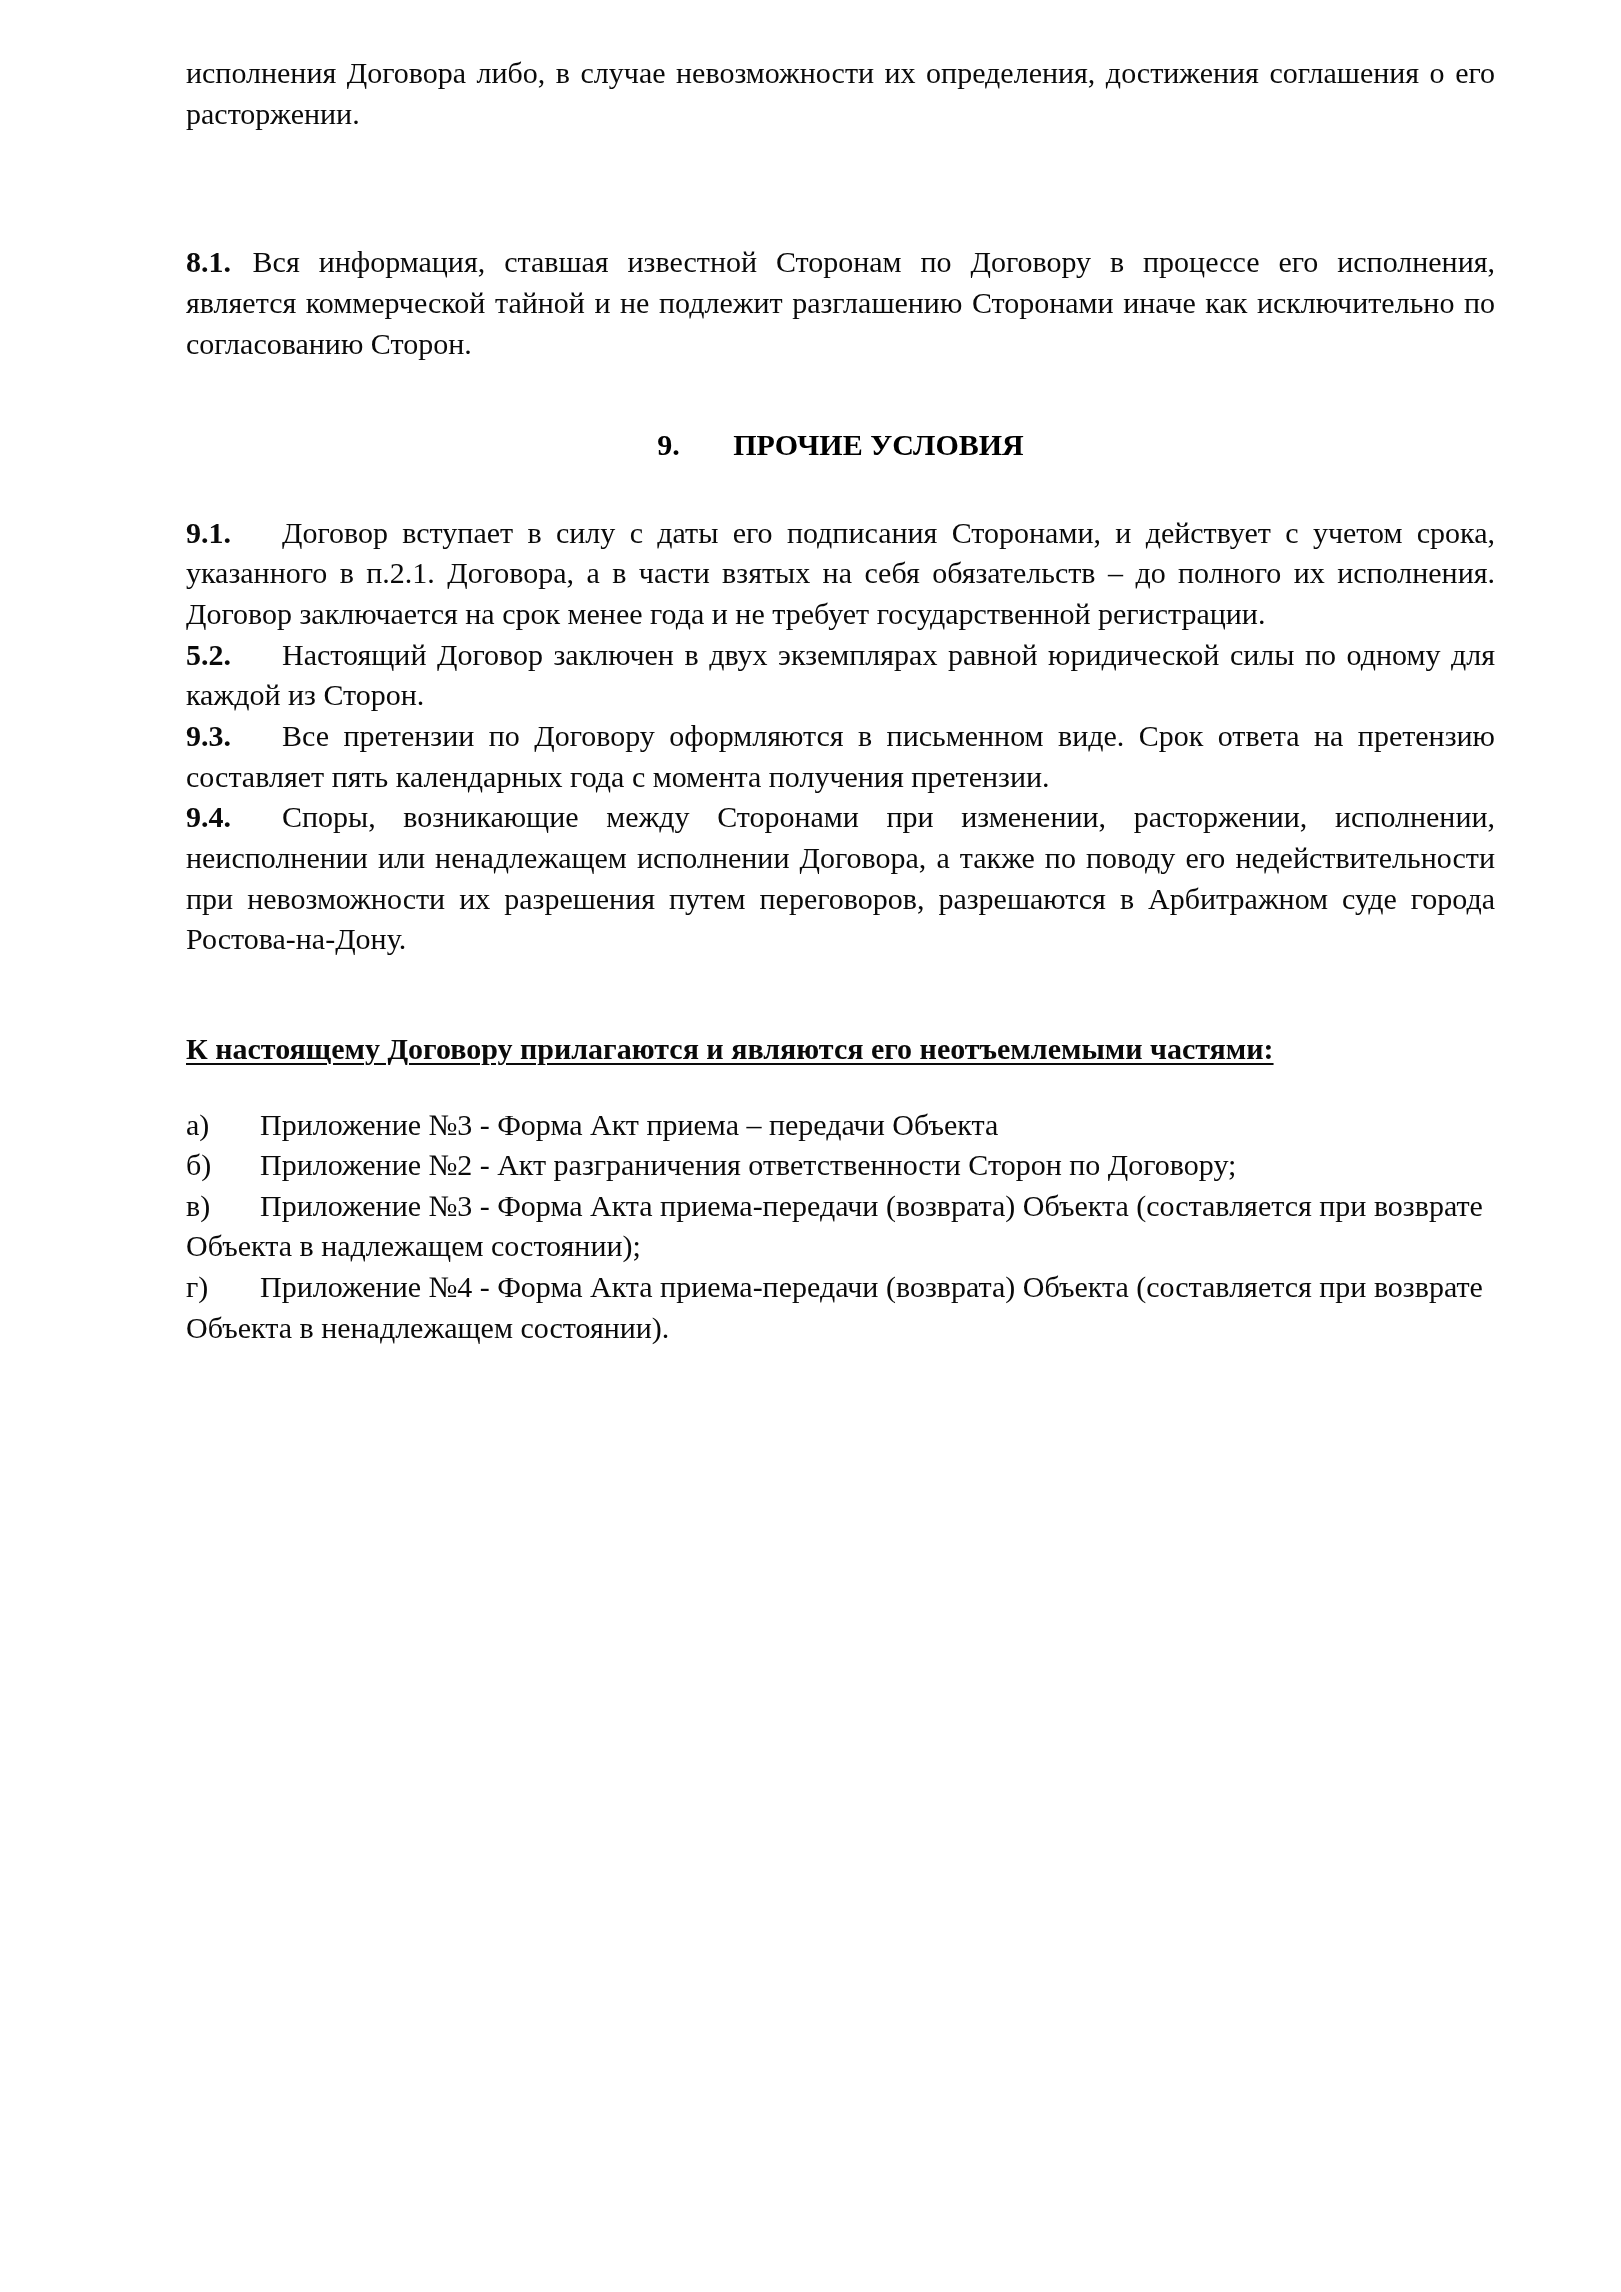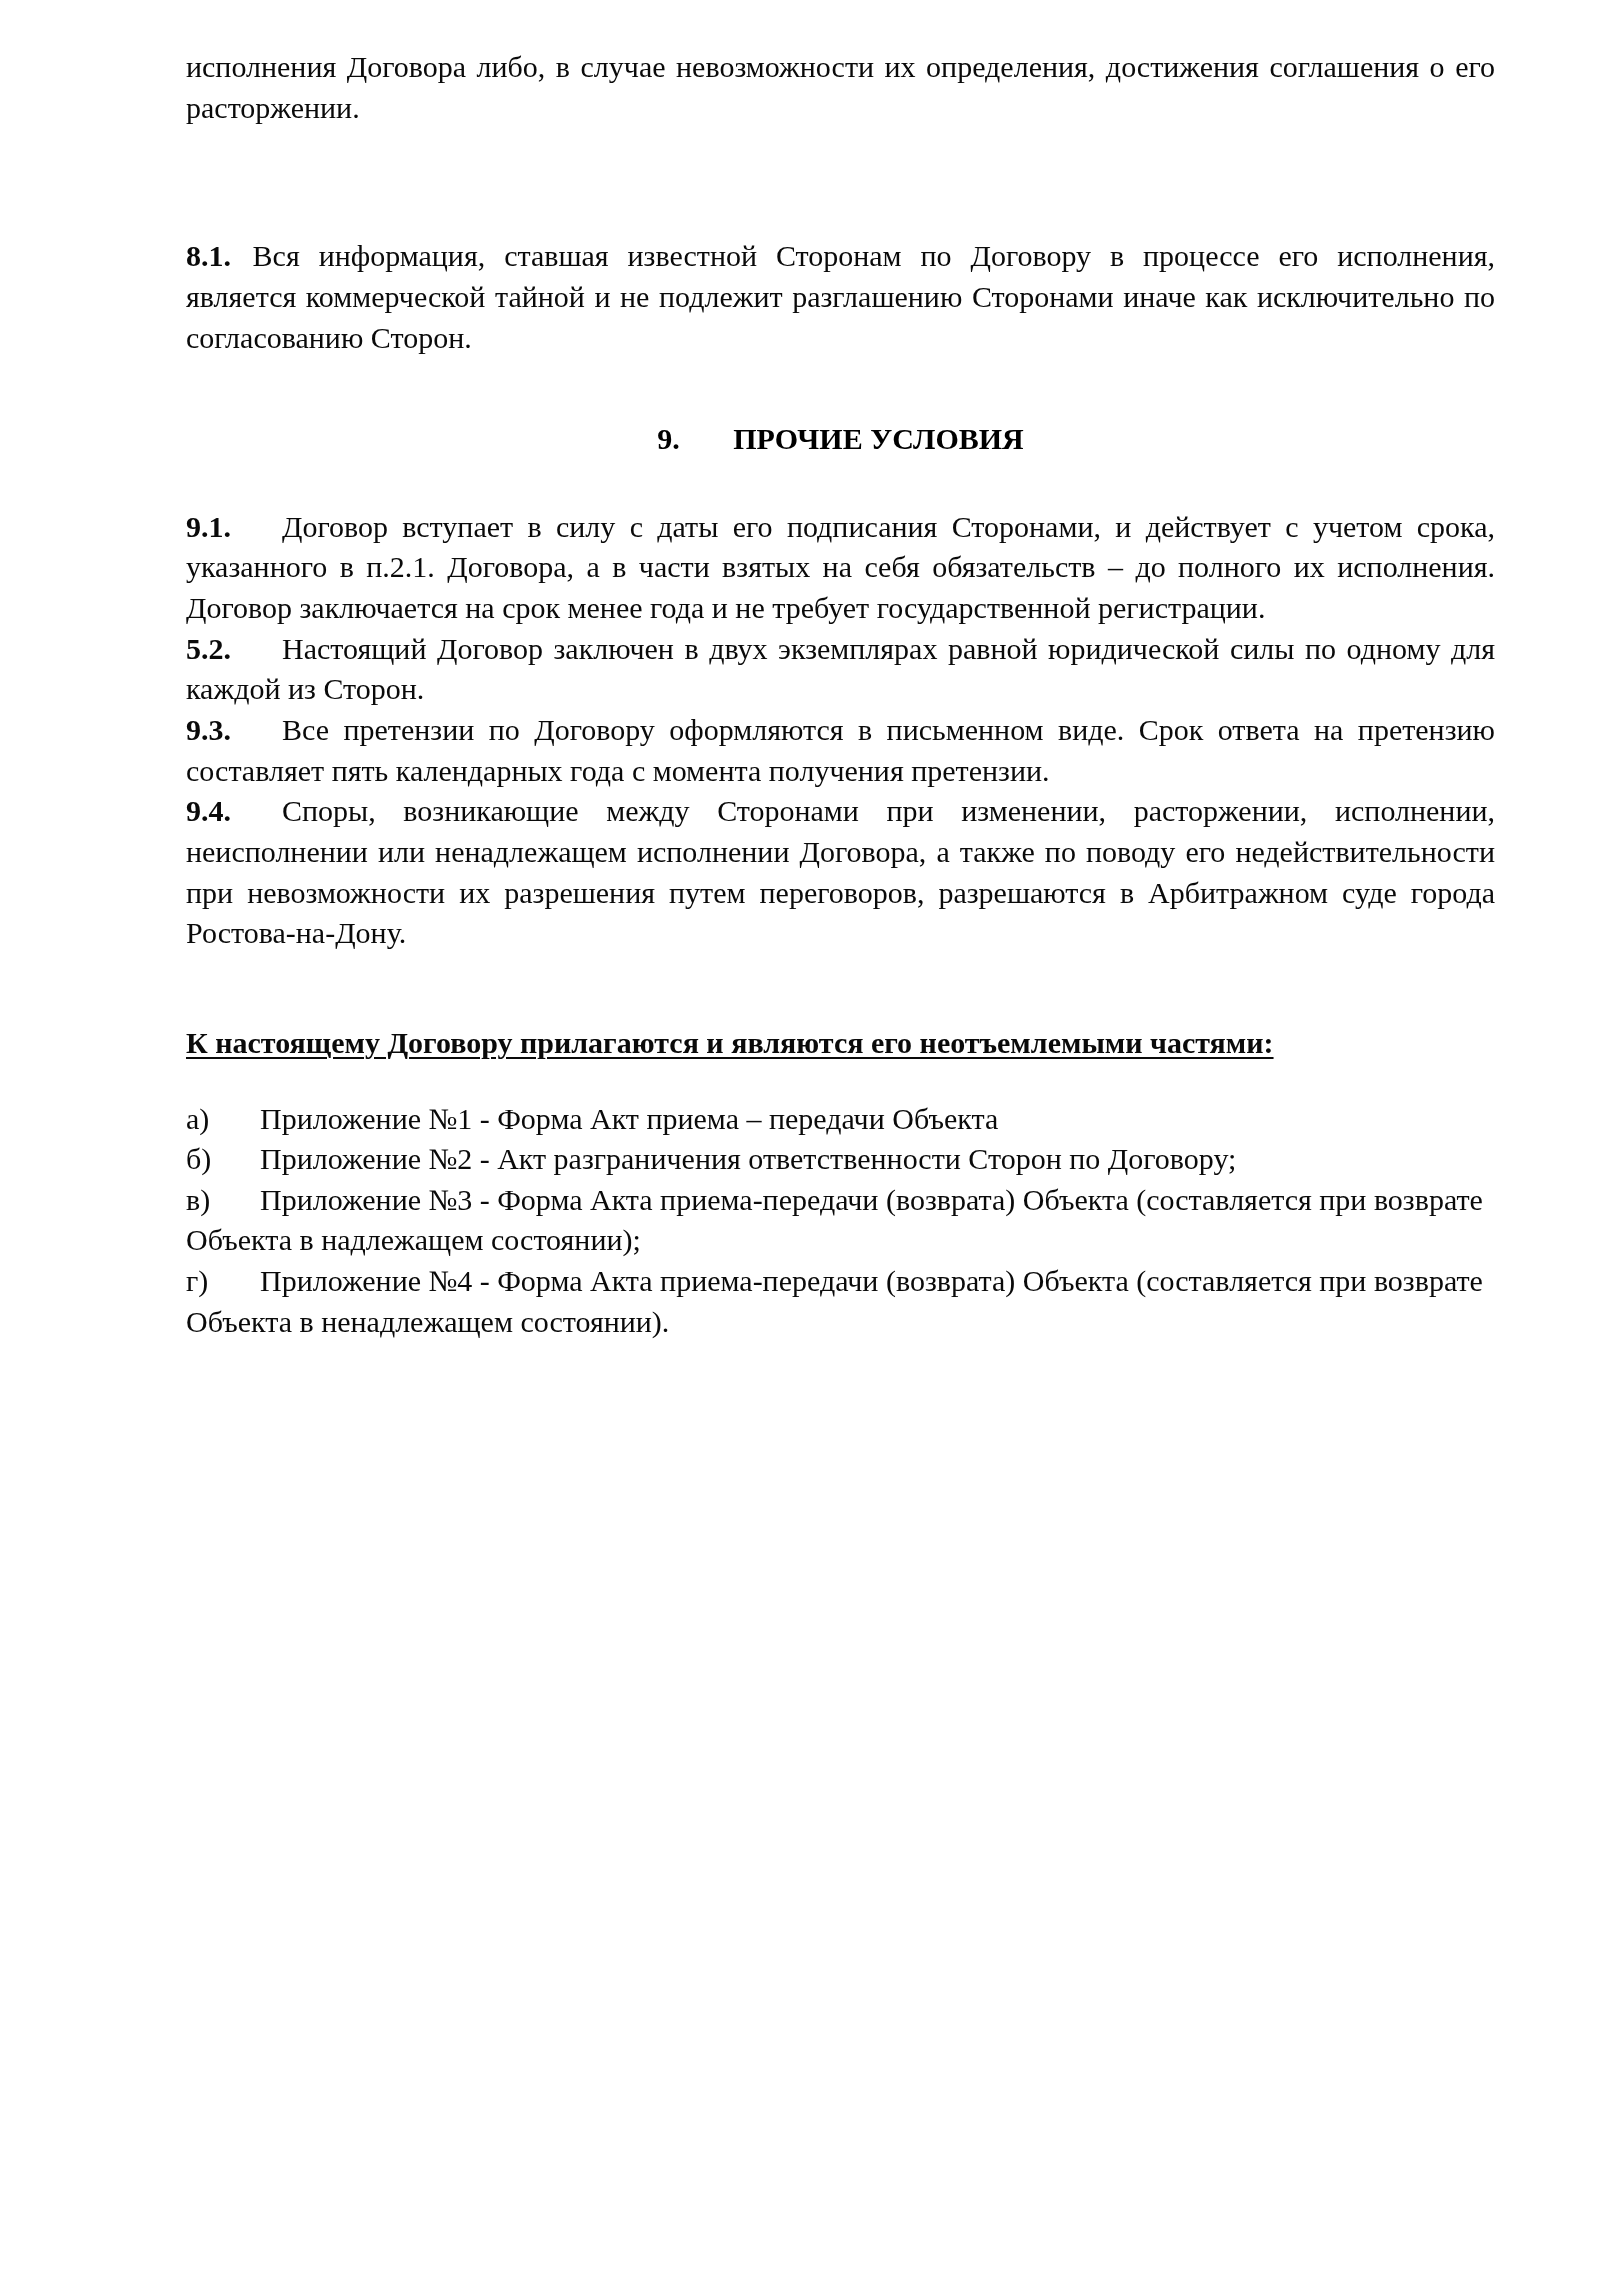--- a/index.html
+++ b/index.html
@@ -5,21 +5,21 @@
   html, body {
     margin: 0;
     padding: 0;
     background: #ffffff;
   }
   .page {
     position: relative;
     width: 1621px;
     height: 2169px;
     background: #ffffff;
-    margin: 0 auto;
+    margin: 6px auto;
     overflow: hidden;
     font-family: "Liberation Serif", "DejaVu Serif", serif;
     color: #000000;
   }
   .content {
     position: absolute;
     left: 186px;
     top: 47px;
     width: 1309px;
   }
@@ -110,21 +110,21 @@
     <p><span class="num-bold">9.3.</span><span class="tab-md"></span><span>Все претензии по Договору оформляются в письменном виде. Срок ответа на претензию составляет пять календарных года с момента получения претензии.</span></p>
 
     <p><span class="num-bold">9.4.</span><span class="tab-md"></span><span>Споры, возникающие между Сторонами при изменении, расторжении, исполнении, неисполнении или ненадлежащем исполнении Договора, а также по поводу его недействительности при невозможности их разрешения путем переговоров, разрешаются в Арбитражном суде города Ростова-на-Дону.</span></p>
 
     <div class="gap-xl"></div>
 
     <p class="ul-bold">К настоящему Договору прилагаются и являются его неотъемлемыми частями:</p>
 
     <div class="gap-sm"></div>
 
-    <p class="left listline"><span class="lbl">а)</span><span>Приложение №1 - Форма Акт приема – передачи Объекта</span></p>
+    <p class="left listline"><span class="lbl">а)</span><span>Приложение №3 - Форма Акт приема – передачи Объекта</span></p>
 
     <p class="left listline"><span class="lbl">б)</span><span>Приложение №2 - Акт разграничения ответственности Сторон по Договору;</span></p>
 
     <p class="left listline"><span class="lbl">в)</span><span>Приложение №3 - Форма Акта приема-передачи (возврата) Объекта (составляется при возврате Объекта в надлежащем состоянии);</span></p>
 
     <p class="left listline"><span class="lbl">г)</span><span>Приложение №4 - Форма Акта приема-передачи (возврата) Объекта (составляется при возврате Объекта в ненадлежащем состоянии).</span></p>
 
   </div>
 
   <div class="pagenum">15</div>

